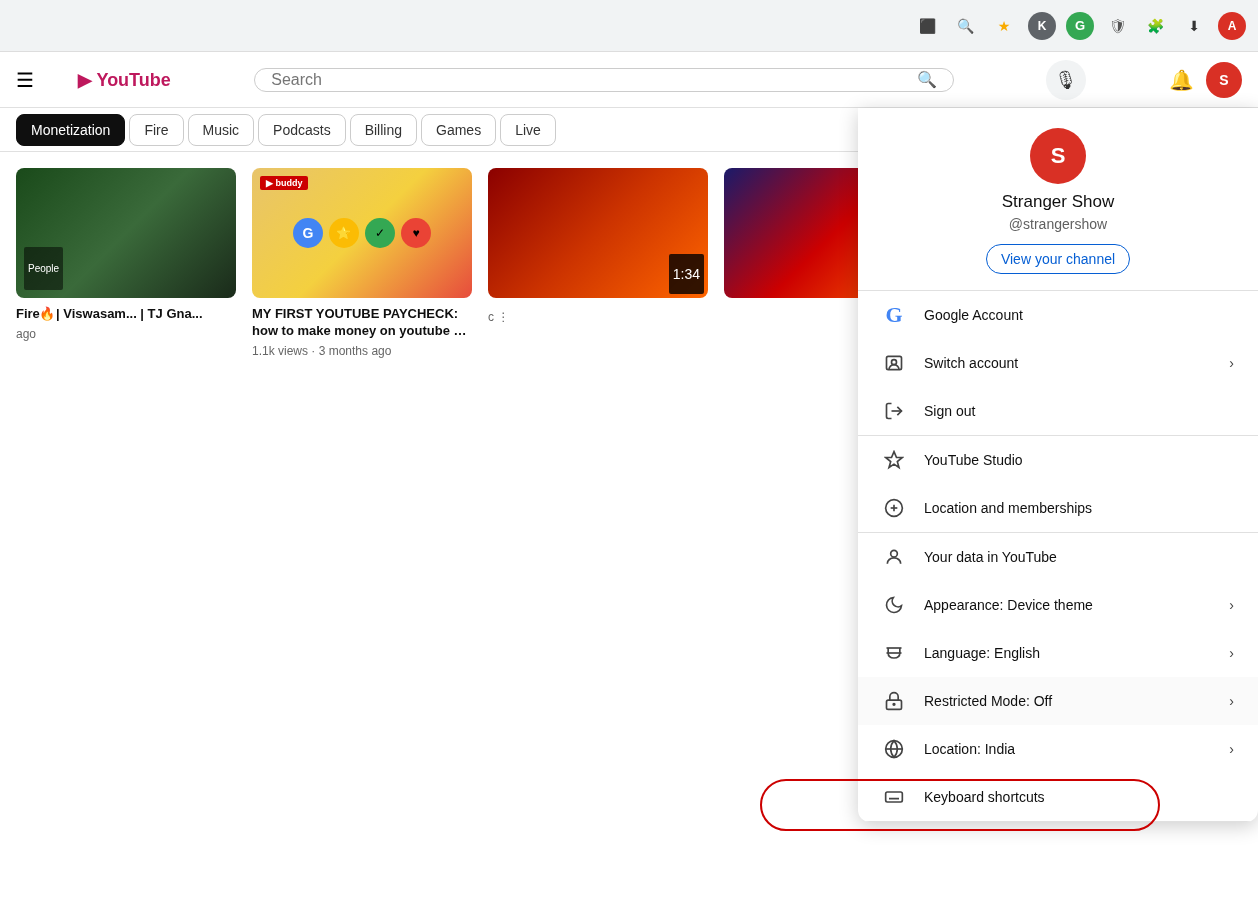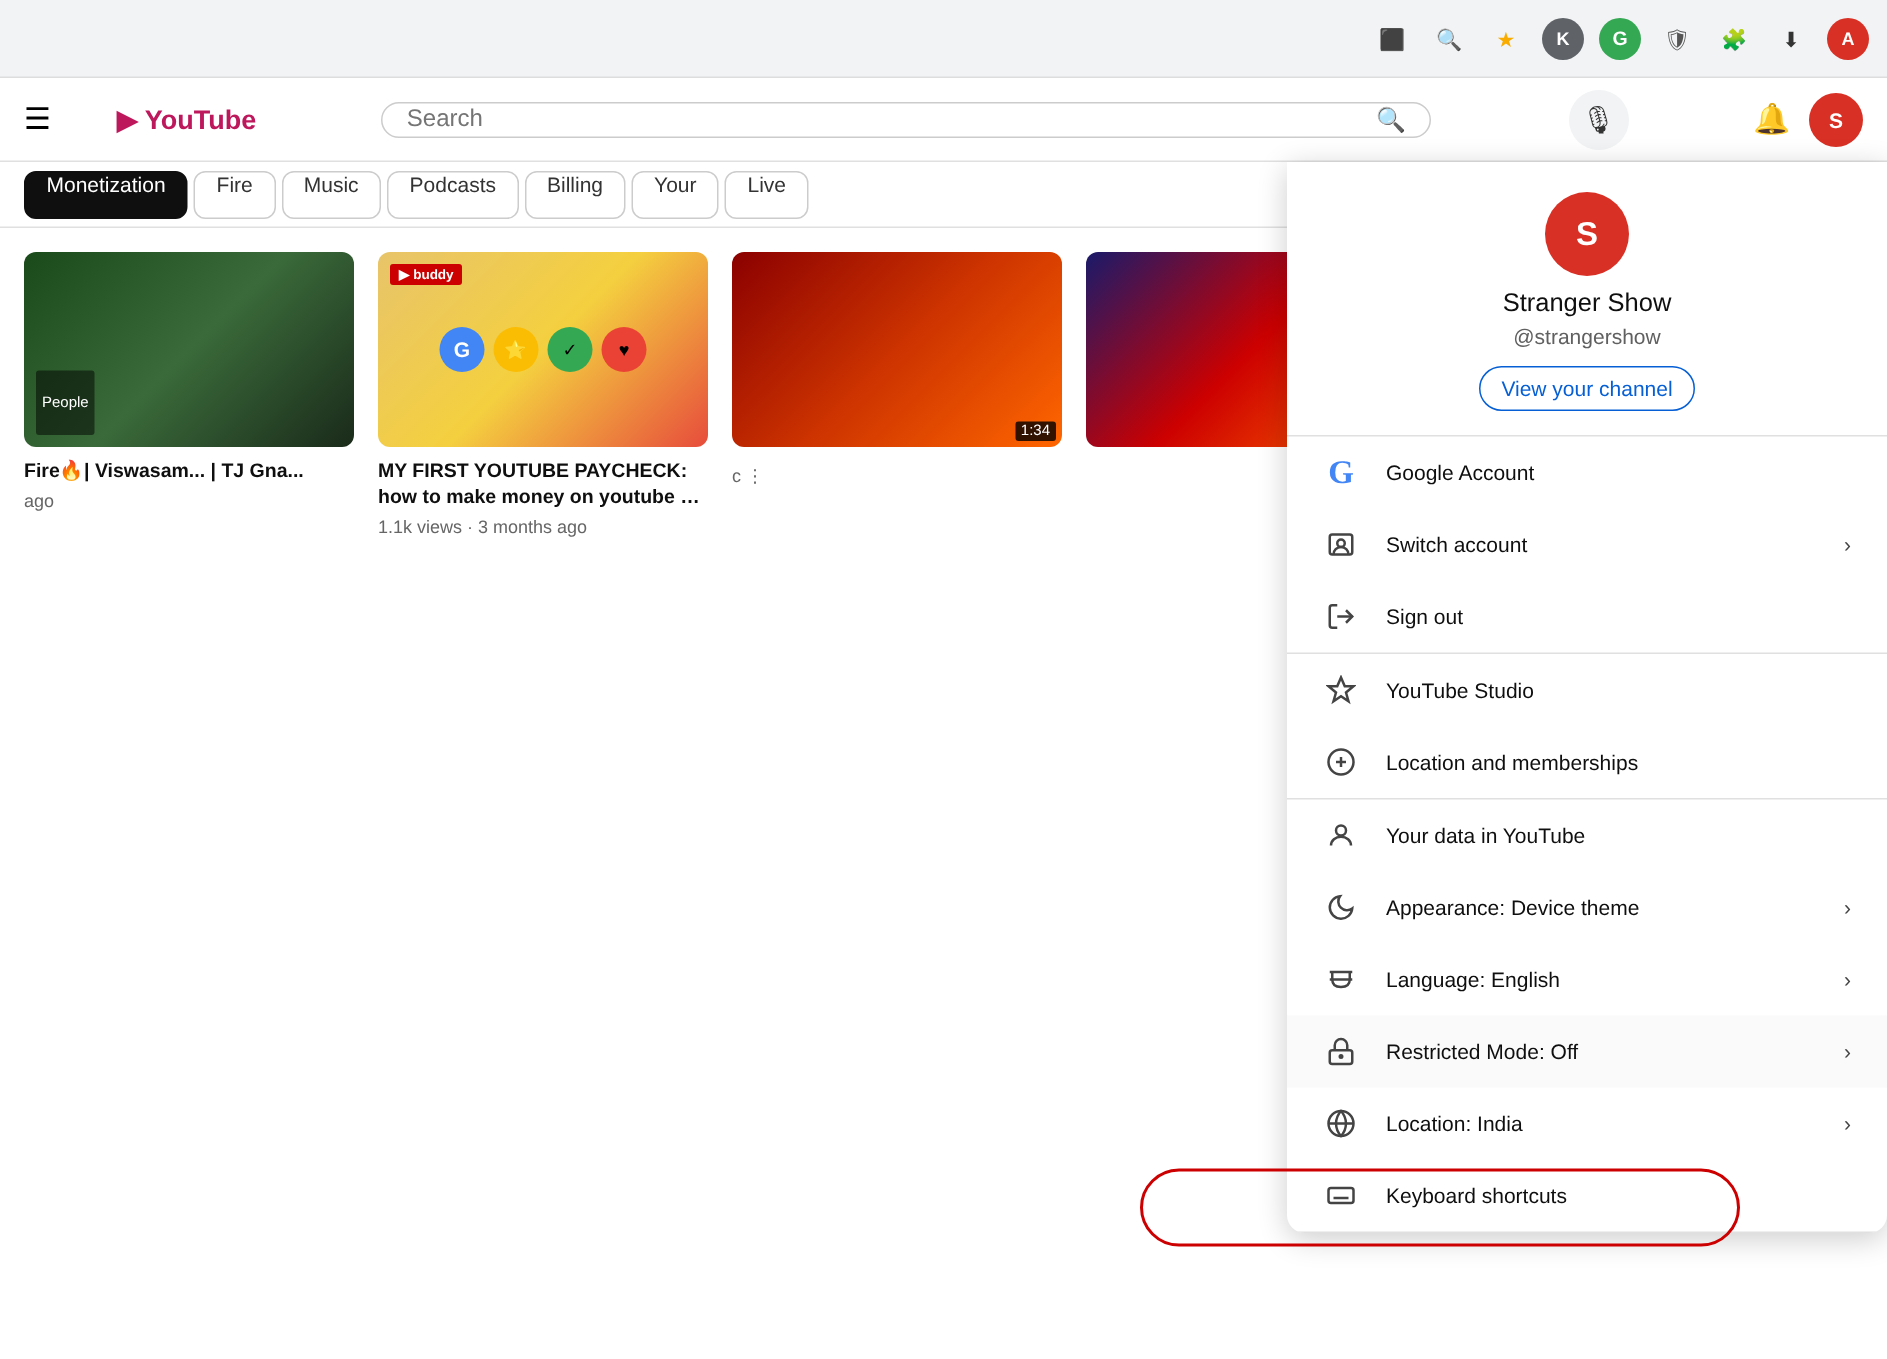--- a/index.html
+++ b/index.html
@@ -113,21 +113,21 @@
     }
     .tab-chip {
       height: 32px;
       padding: 0 14px;
       border-radius: 8px;
       border: 1px solid #ccc;
       background: white;
       font-size: 14px;
       cursor: pointer;
       display: flex;
-      align-items: flex-start;
+      align-items: center;
       white-space: nowrap;
       color: #333;
     }
     .tab-chip.active {
       background: #0f0f0f;
       color: white;
       border-color: #0f0f0f;
     }
 
     
@@ -326,21 +326,21 @@
     <div class="tab-chip">
       <span>Music</span>
     </div>
     <div class="tab-chip">
       <span>Podcasts</span>
     </div>
     <div class="tab-chip">
       <span>Billing</span>
     </div>
     <div class="tab-chip">
-      <span>Your</span>
+      <span>Games</span>
     </div>
     <div class="tab-chip">
       <span>Live</span>
     </div>
   </div>
 
   <div class="content-area">
     <div class="video-card">
       <div class="thumb thumb-1">
         <div style="width:100%;height:100%;background:linear-gradient(135deg,#1a4a1a,#3a6a3a,#1a2a1a);display:flex;align-items:flex-end;padding:8px;">
@@ -364,21 +364,21 @@
           </div>
         </div>
       </div>
       <div class="video-info">
         <div class="video-title">MY FIRST YOUTUBE PAYCHECK: how to make money on youtube + how...</div>
         <div class="video-meta">1.1k views · 3 months ago</div>
       </div>
     </div>
     <div class="video-card">
       <div class="thumb" style="background:linear-gradient(135deg,#8b0000,#cc3300,#ff6600);position:relative;">
-        <div style="position:absolute;bottom:4px;right:4px;background:rgba(0,0,0,0.8);color:white;font-size:10px;padding:1px 4px;border-radius:2px;">1:34</div>
+        <div style="position:absolute;bottom:4px;right:4px;background:rgba(0,0,0,0.8);color:white;font-size:14px;padding:12px 4px;border-radius:2px;">1:34</div>
       </div>
       <div class="video-info">
         <div class="video-title"></div>
         <div class="video-meta">c ⋮</div>
       </div>
     </div>
     <div class="video-card">
       <div class="thumb" style="background:linear-gradient(135deg,#1a1a6a,#cc0000,#ff6600);">
         <div style="padding:8px;color:white;font-size:14px;font-weight:bold;">BLUR<br>CKGR</div>
       </div>

